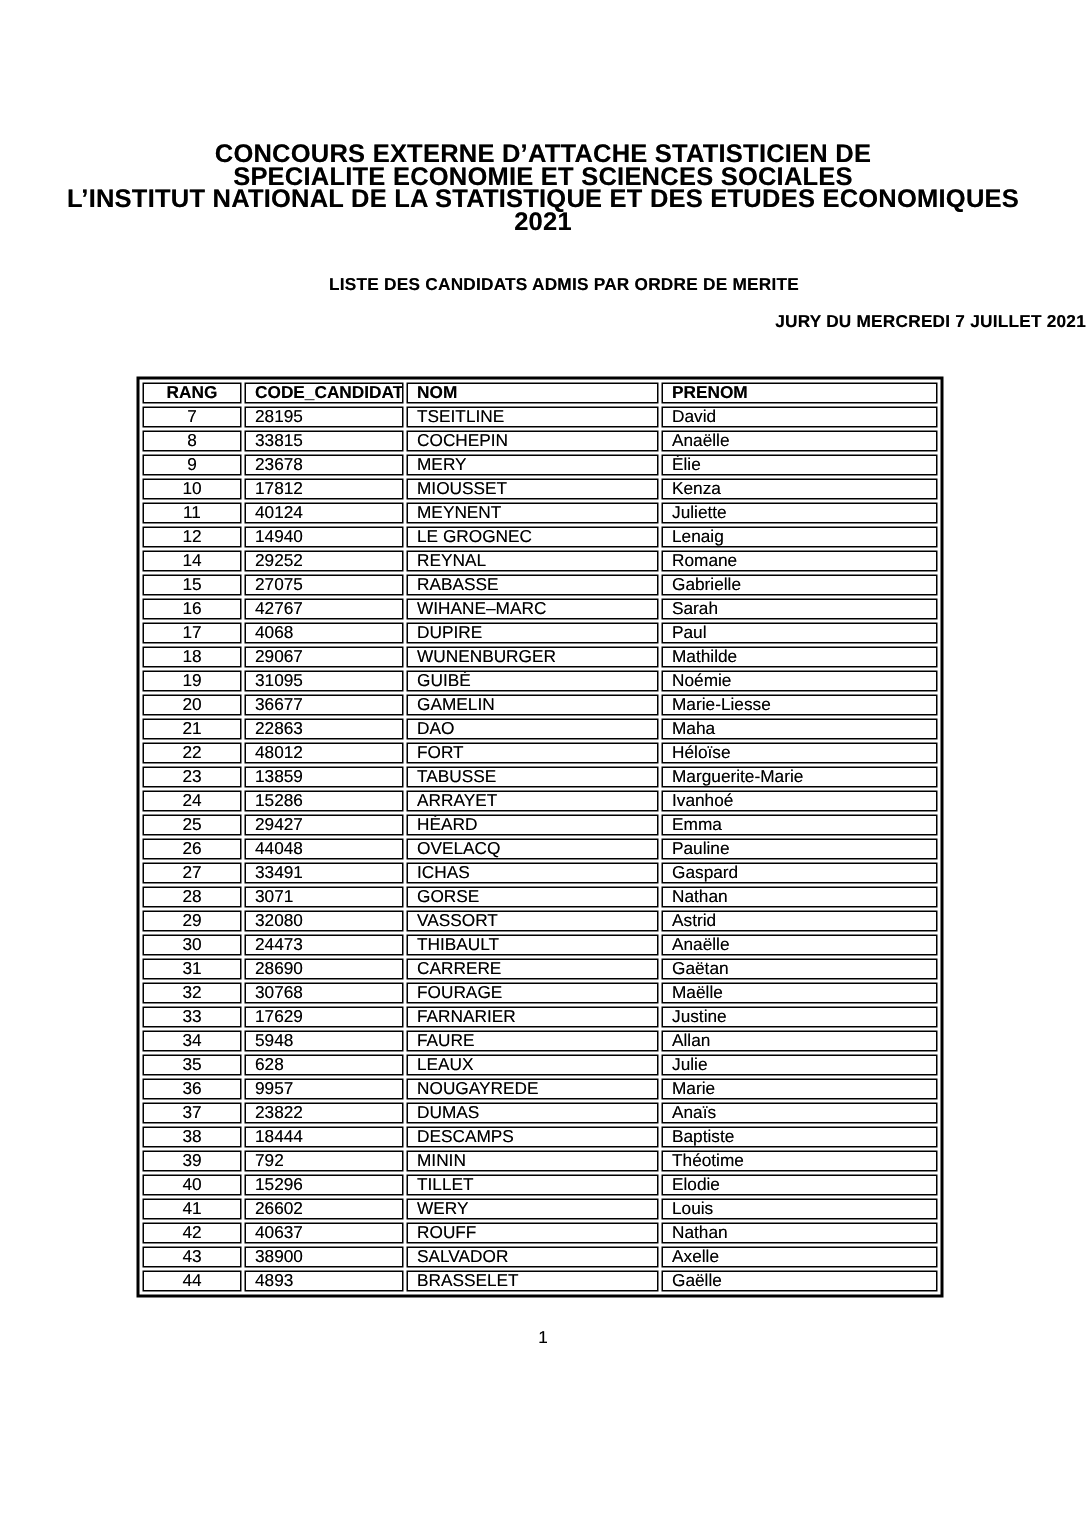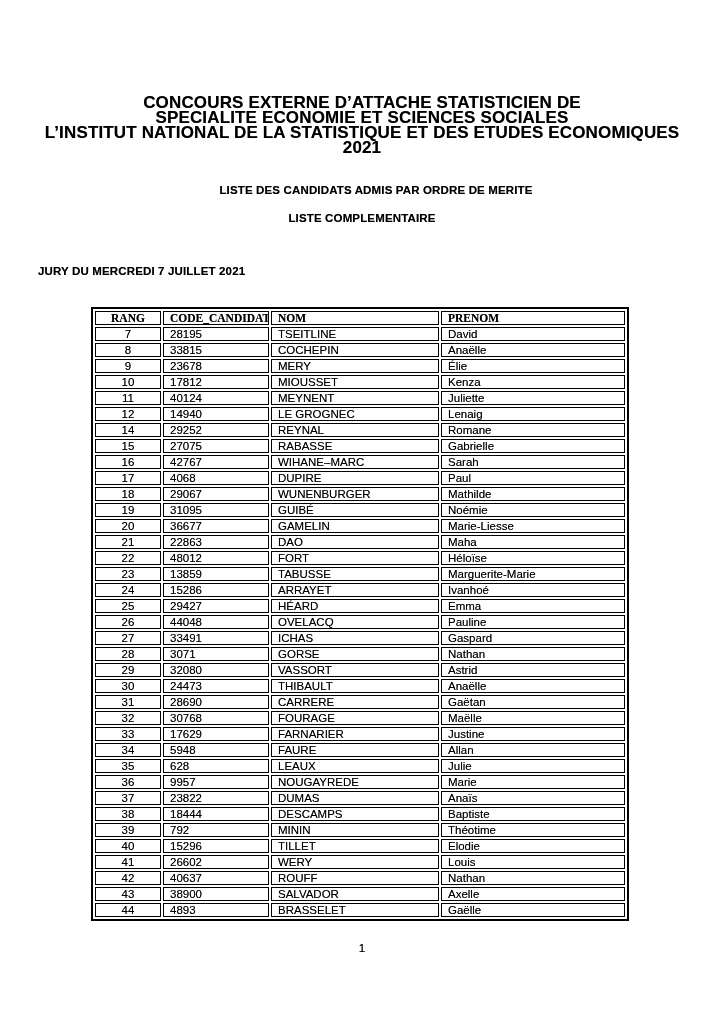--- a/index.html
+++ b/index.html
@@ -43,22 +43,22 @@
   }
   .list-subtitle {
     margin-top: 14px;
     text-align: center;
     font-weight: bold;
     font-size: 11.5px;
     line-height: 14px;
     letter-spacing: 0.15px;
   }
   .jury-line {
-    margin-top: 39px;
-    text-align: left;
+    margin-top: 11px;
+    text-align: right;
     font-weight: bold;
     font-size: 11.5px;
     line-height: 14px;
     letter-spacing: 0.15px;
     padding-left: 38px;
   }
 
   table.candidates {
     margin: 29px 0 0 91px;
     width: 538px;
@@ -76,21 +76,20 @@
     height: 14px;
     padding: 0 2px;
     white-space: nowrap;
     overflow: hidden;
     text-align: left;
     font-weight: normal;
   }
   table.candidates th {
     font-weight: bold;
     padding-left: 6px;
-    font-family: Liberation Serif, serif;
   }
   table.candidates th.col-rang,
   table.candidates td.col-rang {
     text-align: center;
     padding-left: 2px;
   }
   table.candidates td.col-code,
   table.candidates td.col-nom,
   table.candidates td.col-prenom {
     padding-left: 6px;
@@ -110,21 +109,20 @@
 
   <div class="title-block">
     <div>CONCOURS EXTERNE D’ATTACHE STATISTICIEN DE</div>
     <div>SPECIALITE ECONOMIE ET SCIENCES SOCIALES</div>
     <div>L’INSTITUT NATIONAL DE LA STATISTIQUE ET DES ETUDES ECONOMIQUES</div>
     <div>2021</div>
   </div>
 
   <div class="list-title">LISTE DES CANDIDATS ADMIS PAR ORDRE DE MERITE</div>
 
-  <div class="list-subtitle">LISTE COMPLEMENTAIRE</div>
 
   <div class="jury-line">JURY DU MERCREDI 7 JUILLET 2021</div>
 
   <table class="candidates">
     <colgroup>
       <col style="width:66px">
       <col style="width:106px">
       <col style="width:168px">
       <col style="width:184px">
     </colgroup>

